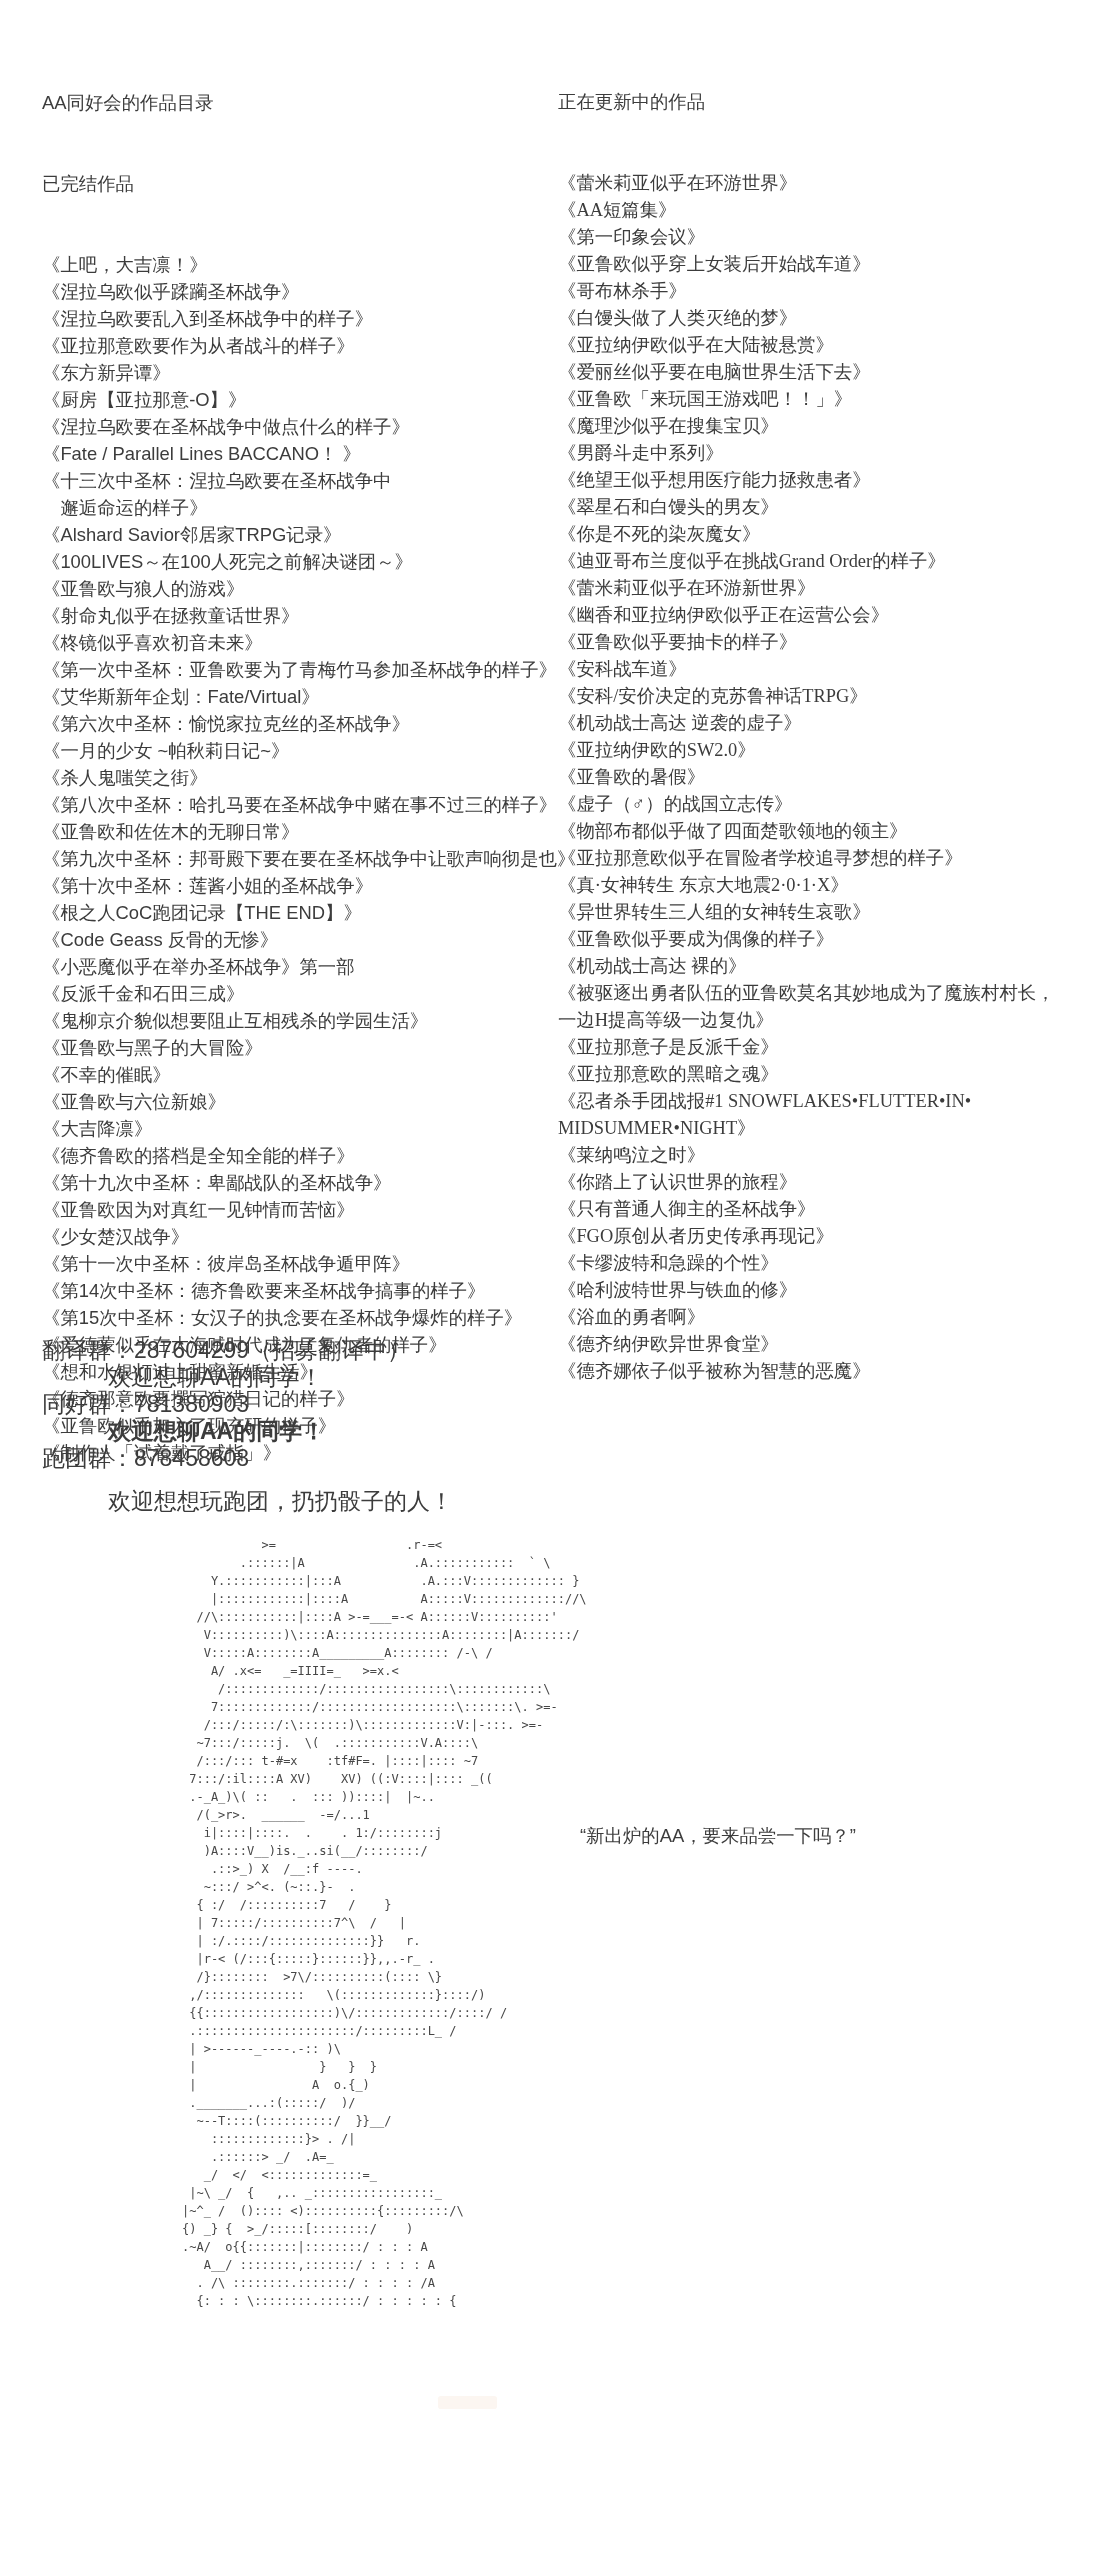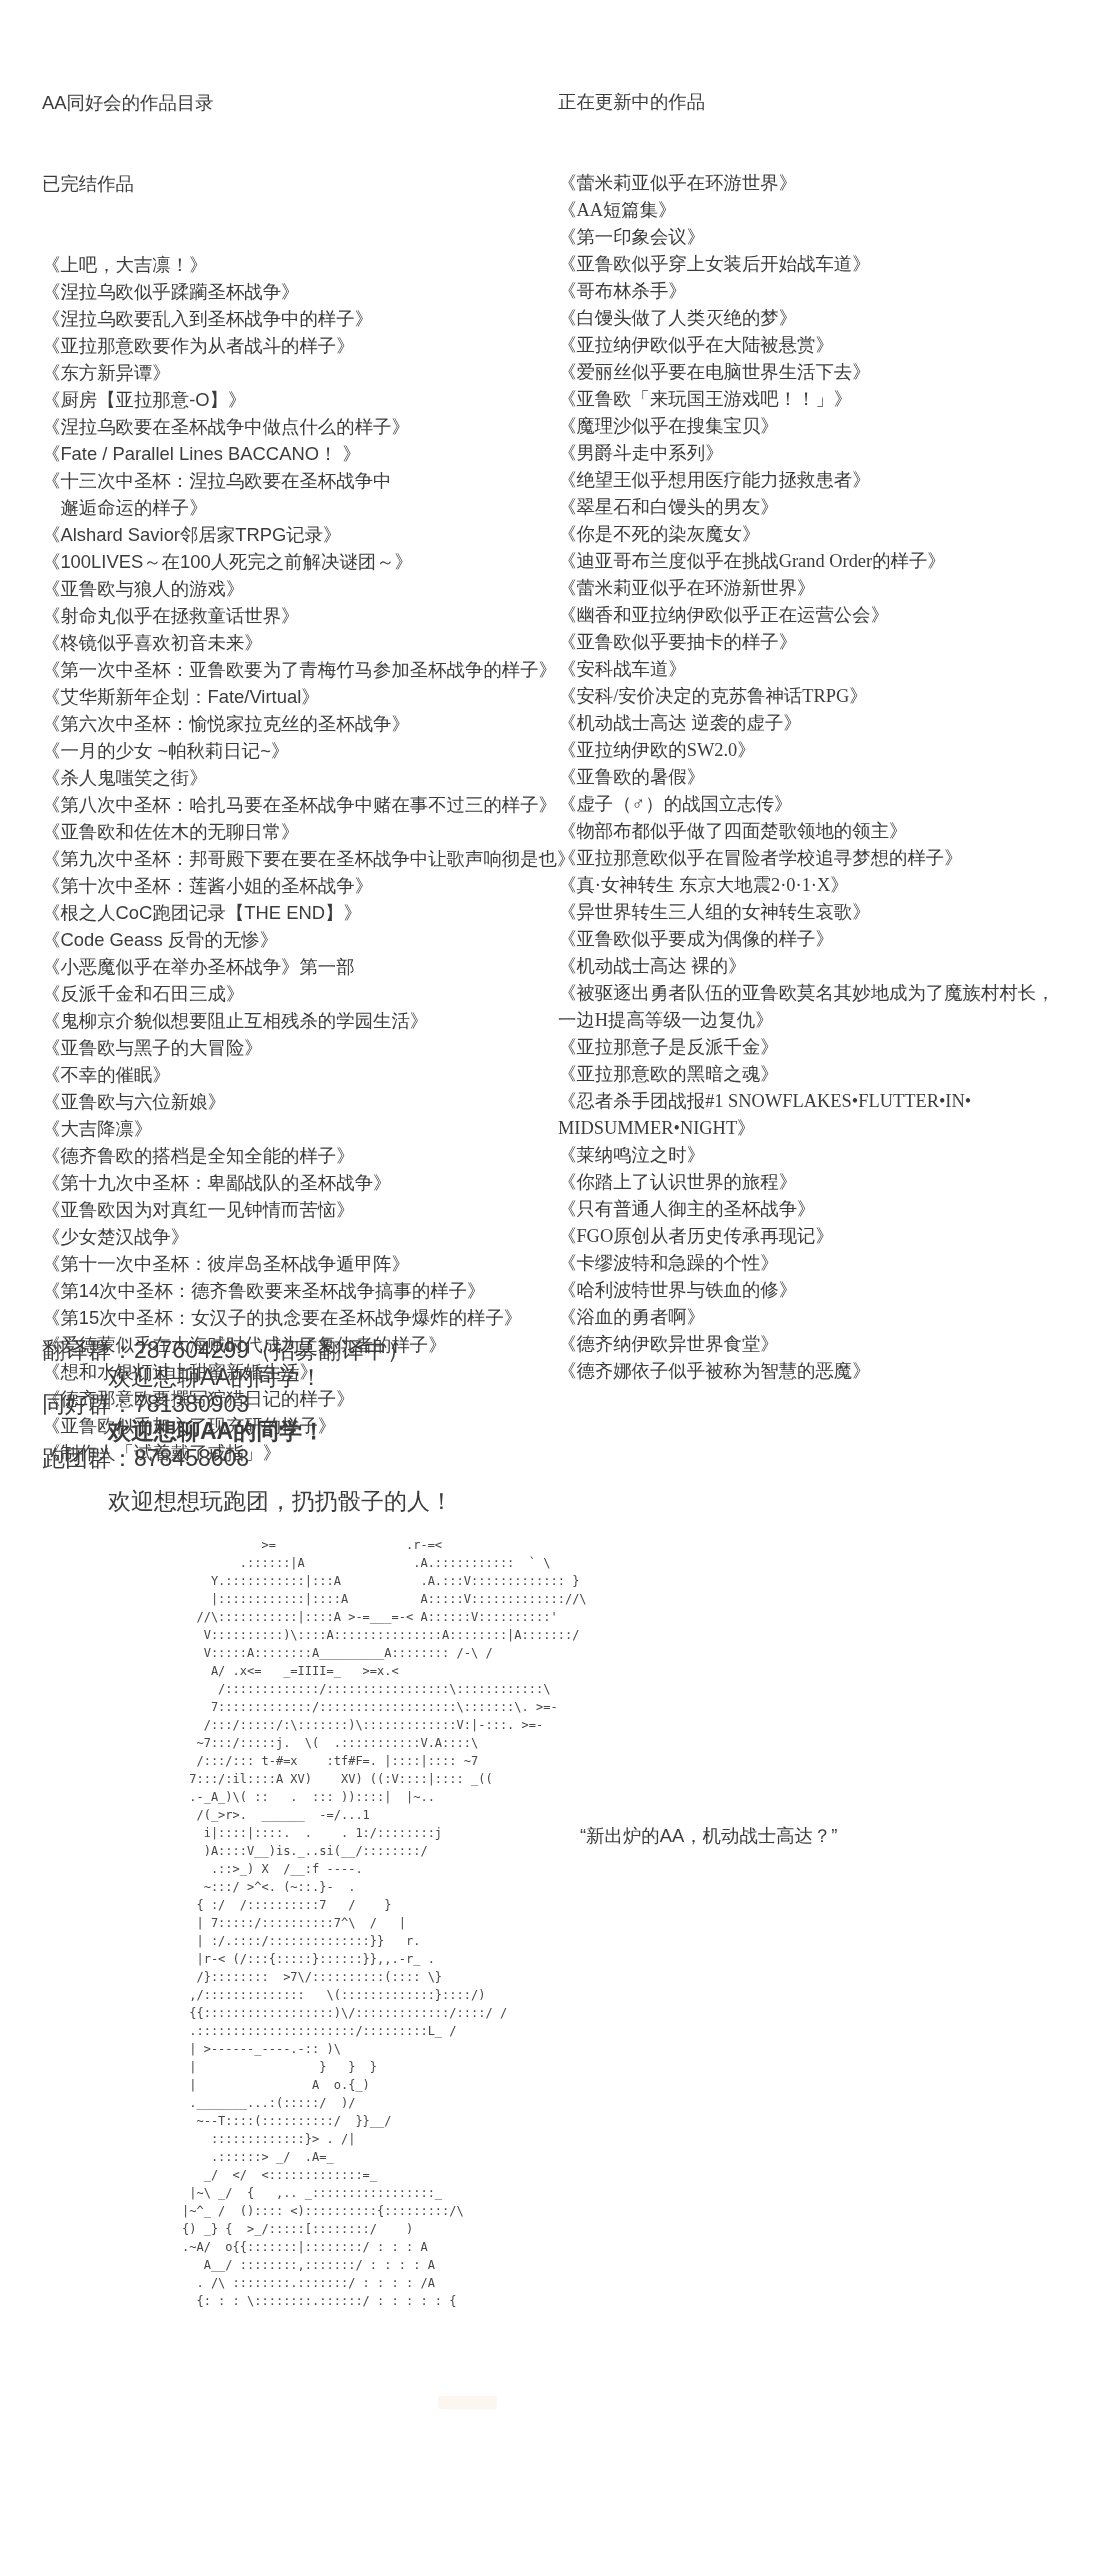--- a/index.html
+++ b/index.html
@@ -75,16 +75,16 @@
     .::::::&gt; _/  .A=_
    _/  &lt;/  &lt;:::::::::::::=_
  |~\ _/  {   ,.. _:::::::::::::::::_
 |~^_ /  ():::: &lt;)::::::::::{:::::::::/\
 {) _} {  &gt;_/:::::[::::::::/    )
 .~A/  o{{:::::::|::::::::/ : : : A
    A__/ ::::::::,:::::::/ : : : : A
   . /\ ::::::::.:::::::/ : : : : /A
   {: : : \::::::::.::::::/ : : : : : {</pre>
 
-<div id="quote">“新出炉的AA，机动战士高达？”</div>
+<div id="quote">“新出炉的AA，要来品尝一下吗？”</div>
 
 <div id="watermark"></div>
 
 
 </body></html>

